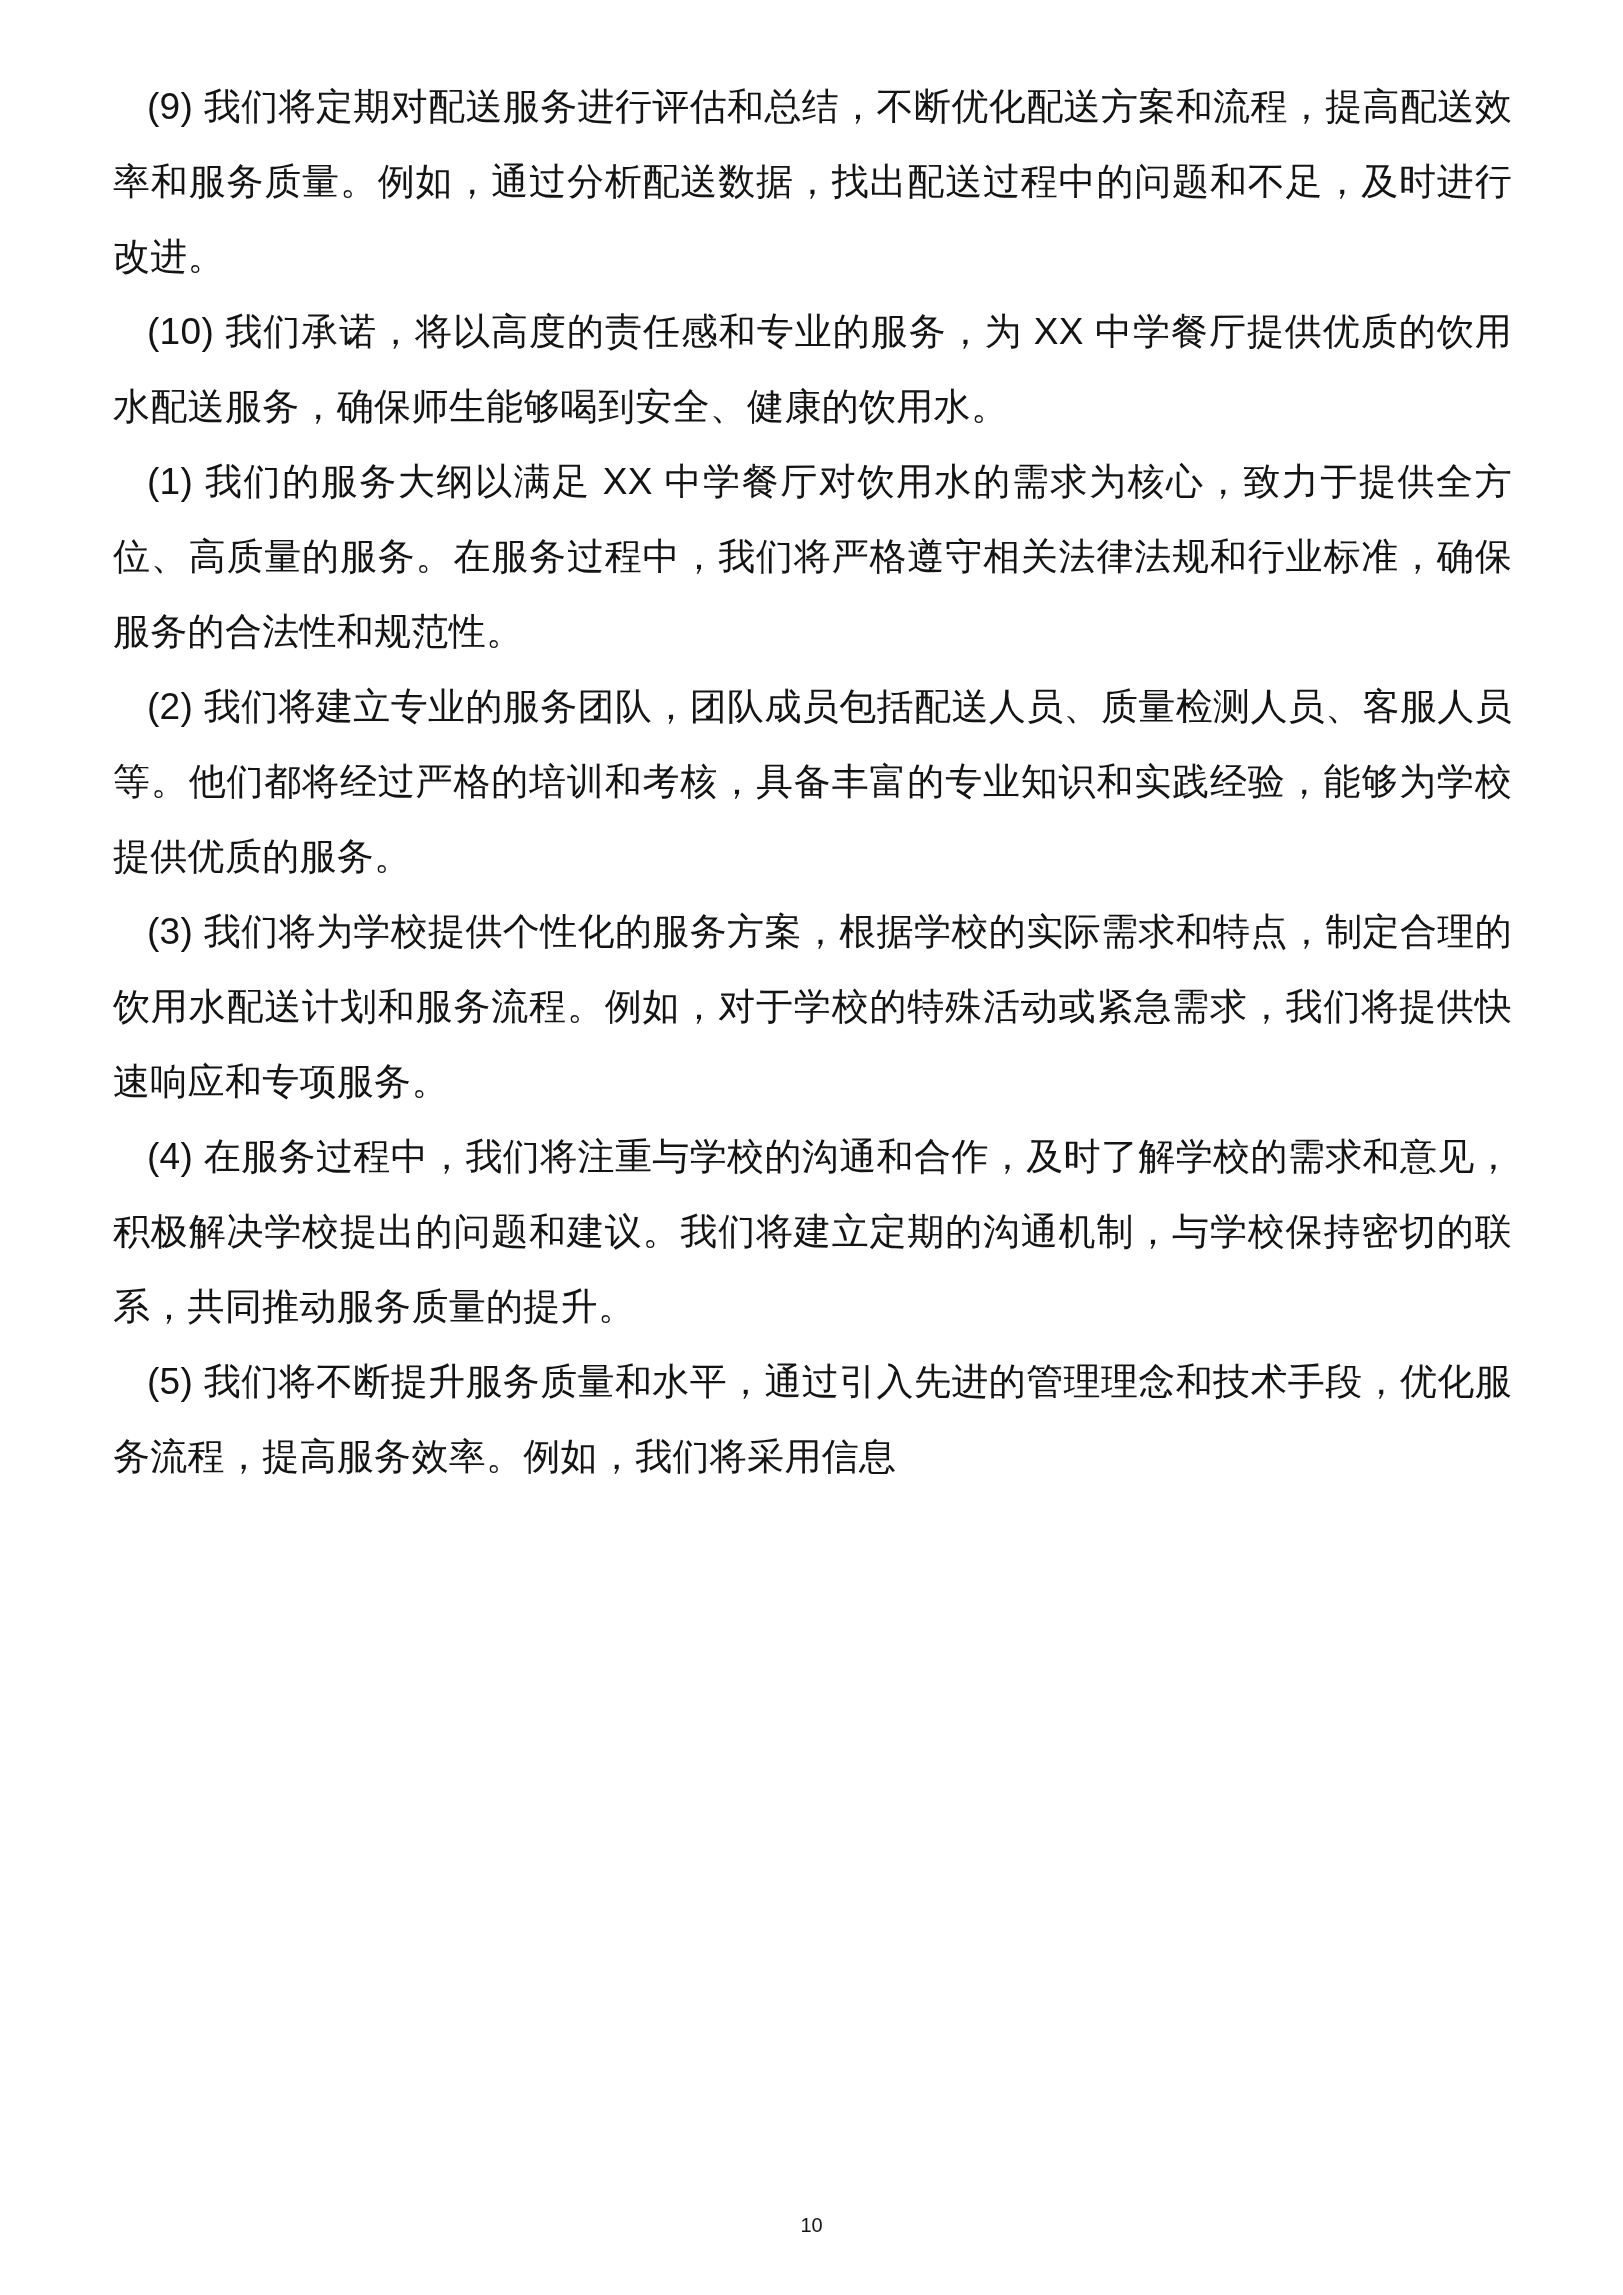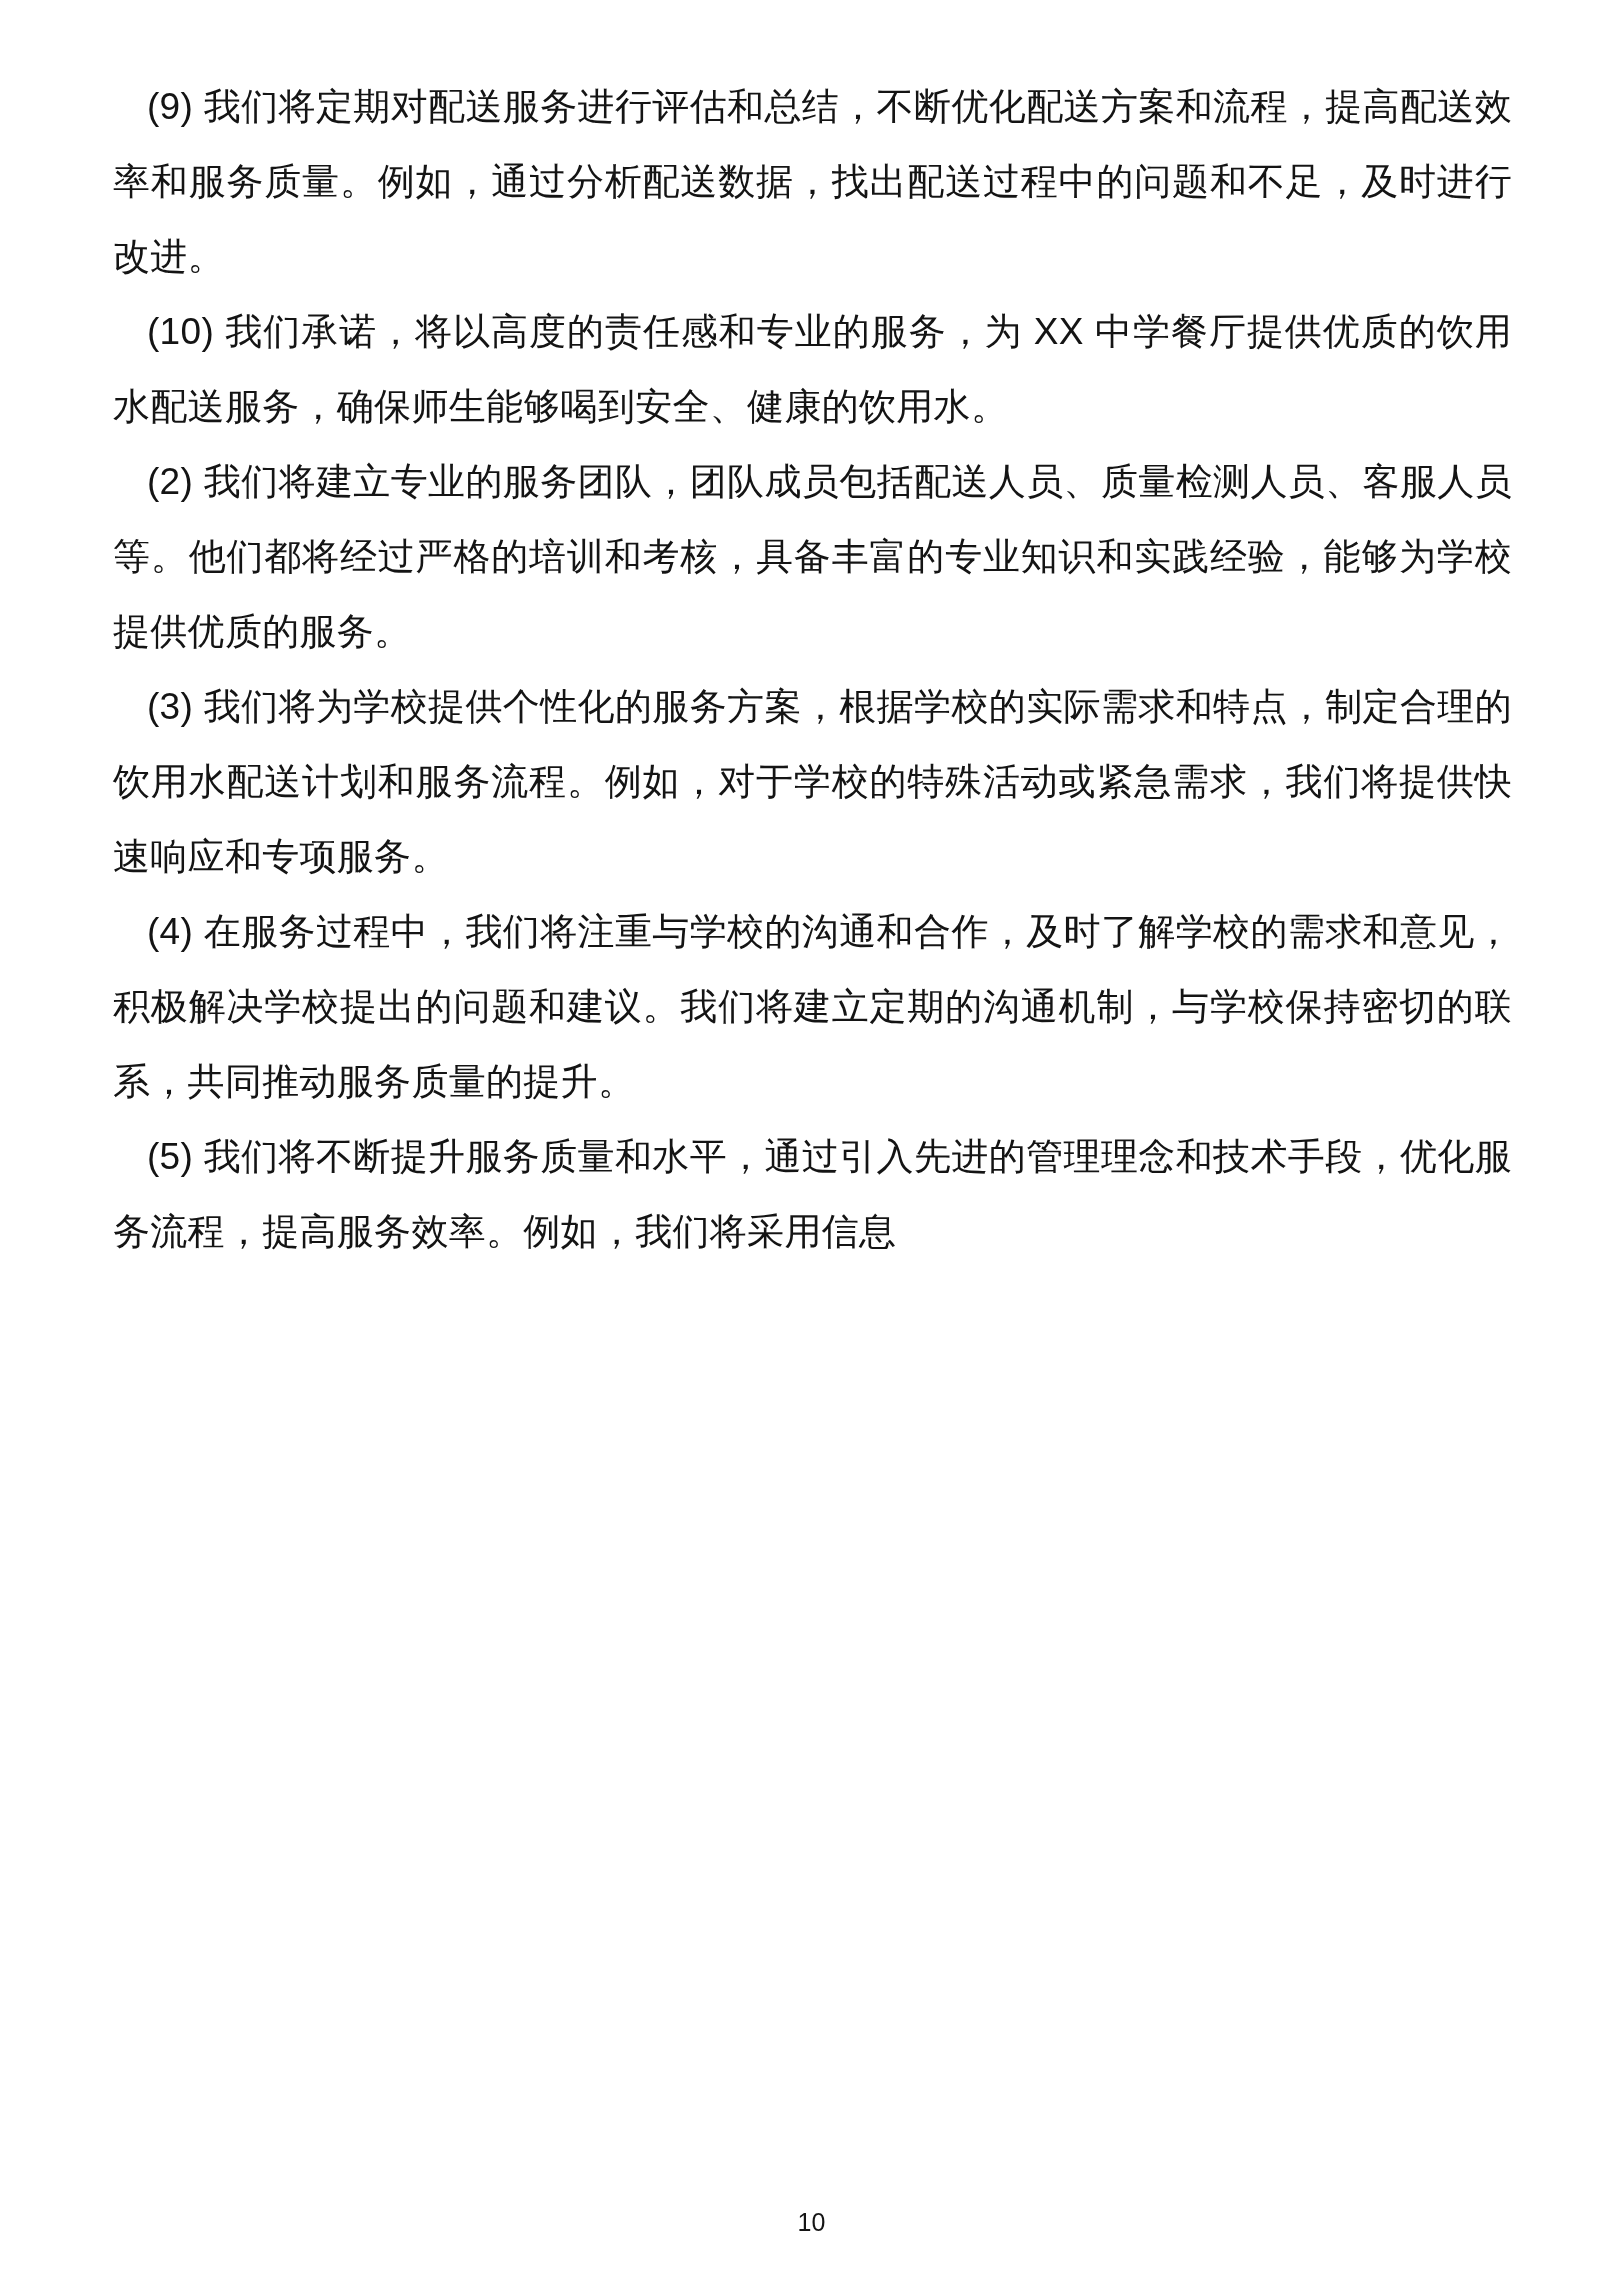--- a/index.html
+++ b/index.html
@@ -32,33 +32,34 @@
     word-break: break-all;
   }
   .page-footer {
     position: absolute;
     left: 0;
     bottom: 60px;
     width: 100%;
     text-align: center;
   }
   .page-number {
-    font-size: 25px;
+    font-size: 20px;
     line-height: 1;
     color: #141414;
     text-align: center;
   }
 </style>
 </head>
 <body>
 
 <main class="page">
   <section class="body-text">
     <p class="para">(9) 我们将定期对配送服务进行评估和总结，不断优化配送方案和流程，提高配送效率和服务质量。例如，通过分析配送数据，找出配送过程中的问题和不足，及时进行改进。</p>
     <p class="para">(10) 我们承诺，将以高度的责任感和专业的服务，为 XX 中学餐厅提供优质的饮用水配送服务，确保师生能够喝到安全、健康的饮用水。</p>
+    <p class="para">(1) 我们的服务大纲以满足 XX 中学餐厅对饮用水的需求为核心，致力于提供全方位、高质量的服务。在服务过程中，我们将严格遵守相关法律法规和行业标准，确保服务的合法性和规范性。</p>
     <p class="para">(2) 我们将建立专业的服务团队，团队成员包括配送人员、质量检测人员、客服人员等。他们都将经过严格的培训和考核，具备丰富的专业知识和实践经验，能够为学校提供优质的服务。</p>
     <p class="para">(3) 我们将为学校提供个性化的服务方案，根据学校的实际需求和特点，制定合理的饮用水配送计划和服务流程。例如，对于学校的特殊活动或紧急需求，我们将提供快速响应和专项服务。</p>
     <p class="para">(4) 在服务过程中，我们将注重与学校的沟通和合作，及时了解学校的需求和意见，积极解决学校提出的问题和建议。我们将建立定期的沟通机制，与学校保持密切的联系，共同推动服务质量的提升。</p>
     <p class="para">(5) 我们将不断提升服务质量和水平，通过引入先进的管理理念和技术手段，优化服务流程，提高服务效率。例如，我们将采用信息</p>
   </section>
   <footer class="page-footer">
     <span class="page-number">10</span>
   </footer>
 </main>
 

